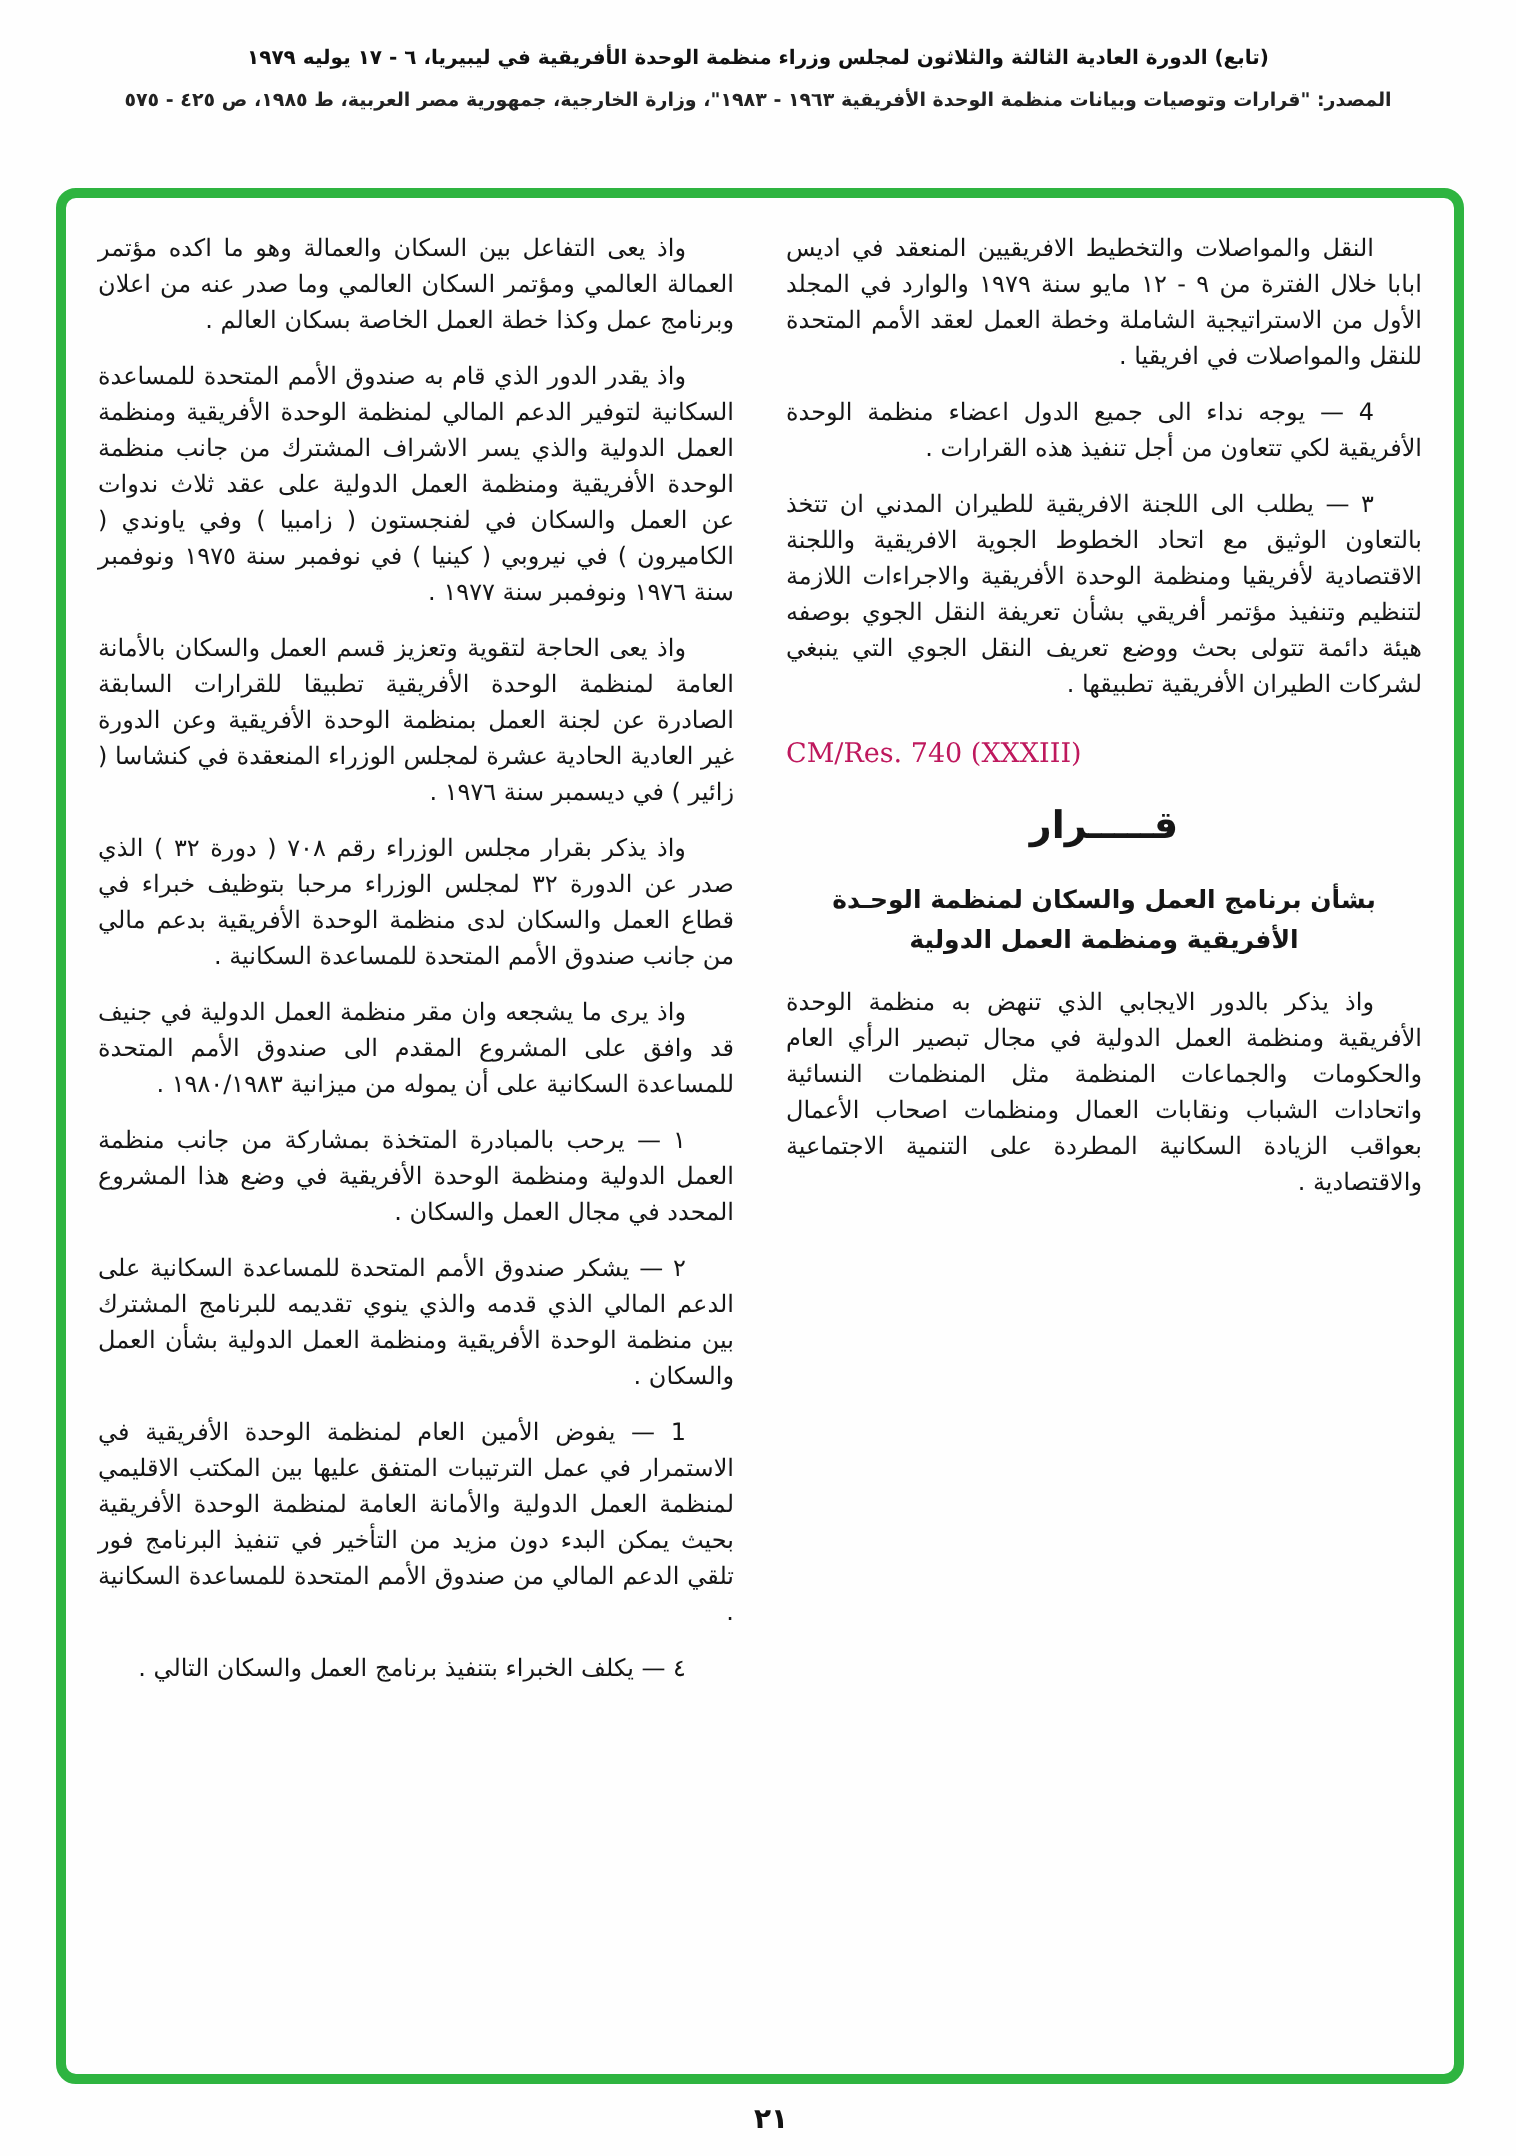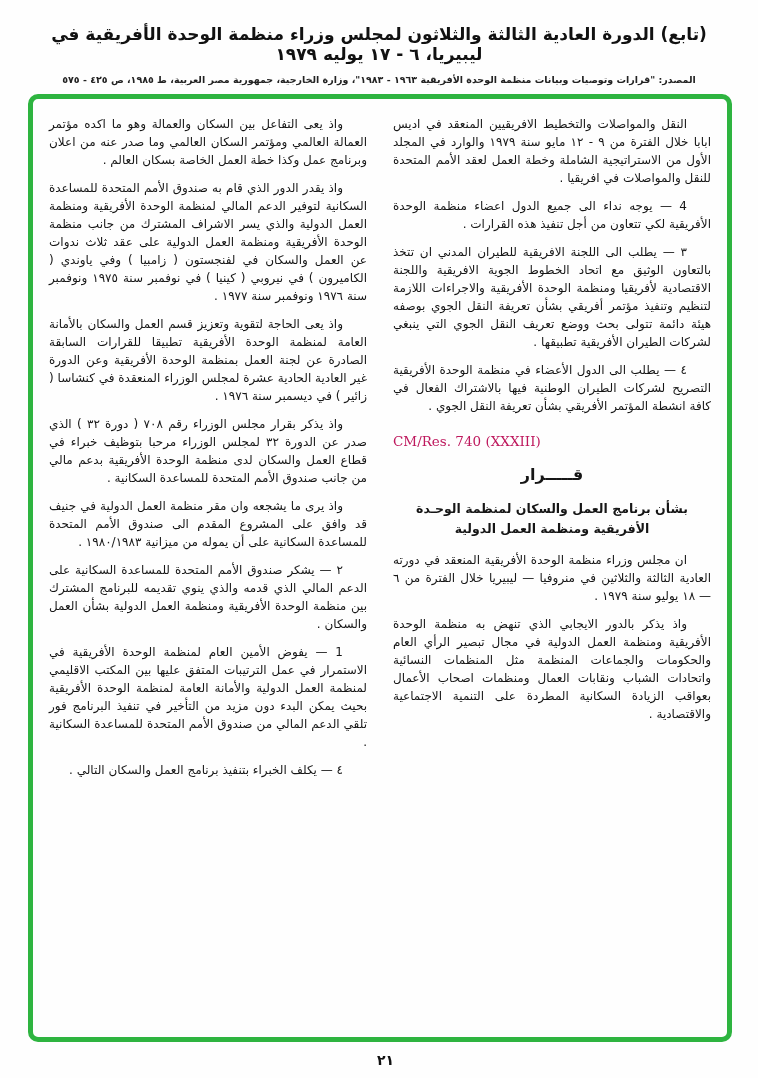--- a/index.html
+++ b/index.html
@@ -9,21 +9,21 @@
     font-family:"DejaVu Sans",sans-serif;
     position:relative;
     overflow:hidden;
     color:#1b1b1b;
   }
   .page-header{
     position:absolute;top:24px;left:20px;right:20px;
     text-align:center;direction:rtl;
   }
   .header-line1{
-    font-size:17px;font-weight:bold;color:#111;
+    font-size:10px;font-weight:bold;color:#111;
     letter-spacing:0.2px;
   }
   .header-line2{
     font-size:9.5px;font-weight:bold;color:#222;margin-top:10px;
   }
   .green-box{
     position:absolute;left:28px;top:94px;width:704px;height:948px;
     border:5px solid #2eb440;border-radius:10px;
     background:#fefefe;box-sizing:border-box;
     padding:16px 16px 8px 16px;
@@ -39,21 +39,21 @@
   .col p{
     margin:0 0 10px 0;text-indent:24px;
   }
   .res-id{
     direction:ltr;text-align:left;
     font-family:"DejaVu Serif",serif;
     font-size:13.5px;color:#be185d;
     margin:16px 0 12px 0;text-indent:0;
   }
   .res-title{
-    text-align:center;font-weight:bold;font-size:16px;
+    text-align:center;font-weight:bold;font-size:19px;
     margin:4px 0 10px 0;
   }
   .res-subtitle{
     text-align:center;font-weight:bold;font-size:12.5px;
     line-height:1.6;margin:12px 6px 12px 6px;
   }
   .bold-par{font-weight:normal;}
   .page-footer{
     position:absolute;bottom:10px;left:13px;right:0;
     text-align:center;font-weight:bold;font-size:14px;color:#111;
@@ -67,36 +67,35 @@
   <div class="header-line2">المصدر: "قرارات وتوصيات وبيانات منظمة الوحدة الأفريقية ١٩٦٣ - ١٩٨٣"، وزارة الخارجية، جمهورية مصر العربية، ط ١٩٨٥، ص ٤٢٥ - ٥٧٥</div>
 </div>
 
 <div class="green-box">
   <div class="columns">
 
     <div class="col">
       <p>النقل والمواصلات والتخطيط الافريقيين المنعقد في اديس ابابا خلال الفترة من ٩ - ١٢ مايو سنة ١٩٧٩ والوارد في المجلد الأول من الاستراتيجية الشاملة وخطة العمل لعقد الأمم المتحدة للنقل والمواصلات في افريقيا .</p>
       <p>4 — يوجه نداء الى جميع الدول اعضاء منظمة الوحدة الأفريقية لكي تتعاون من أجل تنفيذ هذه القرارات .</p>
       <p>٣ — يطلب الى اللجنة الافريقية للطيران المدني ان تتخذ بالتعاون الوثيق مع اتحاد الخطوط الجوية الافريقية واللجنة الاقتصادية لأفريقيا ومنظمة الوحدة الأفريقية والاجراءات اللازمة لتنظيم وتنفيذ مؤتمر أفريقي بشأن تعريفة النقل الجوي بوصفه هيئة دائمة تتولى بحث ووضع تعريف النقل الجوي التي ينبغي لشركات الطيران الأفريقية تطبيقها .</p>
-      <p>٤ — يطلب الى الدول الأعضاء في منظمة الوحدة الأفريقية التصريح لشركات الطيران الوطنية فيها بالاشتراك الفعال في كافة انشطة المؤتمر الأفريقي بشأن تعريفة النقل الجوي .</p>
 
       <div class="res-id">CM/Res. 740 (XXXIII)</div>
       <div class="res-title">قـــــرار</div>
       <div class="res-subtitle">بشأن برنامج العمل والسكان لمنظمة الوحـدة الأفريقية ومنظمة العمل الدولية</div>
 
-      <p>ان مجلس وزراء منظمة الوحدة الأفريقية المنعقد في دورته العادية الثالثة والثلاثين في منروفيا — ليبيريا خلال الفترة من ٦ — ١٨ يوليو سنة ١٩٧٩ .</p>
       <p>واذ يذكر بالدور الايجابي الذي تنهض به منظمة الوحدة الأفريقية ومنظمة العمل الدولية في مجال تبصير الرأي العام والحكومات والجماعات المنظمة مثل المنظمات النسائية واتحادات الشباب ونقابات العمال ومنظمات اصحاب الأعمال بعواقب الزيادة السكانية المطردة على التنمية الاجتماعية والاقتصادية .</p>
     </div>
 
     <div class="col">
       <p>واذ يعى التفاعل بين السكان والعمالة وهو ما اكده مؤتمر العمالة العالمي ومؤتمر السكان العالمي وما صدر عنه من اعلان وبرنامج عمل وكذا خطة العمل الخاصة بسكان العالم .</p>
       <p>واذ يقدر الدور الذي قام به صندوق الأمم المتحدة للمساعدة السكانية لتوفير الدعم المالي لمنظمة الوحدة الأفريقية ومنظمة العمل الدولية والذي يسر الاشراف المشترك من جانب منظمة الوحدة الأفريقية ومنظمة العمل الدولية على عقد ثلاث ندوات عن العمل والسكان في لفنجستون ( زامبيا ) وفي ياوندي ( الكاميرون ) في نيروبي ( كينيا ) في نوفمبر سنة ١٩٧٥ ونوفمبر سنة ١٩٧٦ ونوفمبر سنة ١٩٧٧ .</p>
       <p>واذ يعى الحاجة لتقوية وتعزيز قسم العمل والسكان بالأمانة العامة لمنظمة الوحدة الأفريقية تطبيقا للقرارات السابقة الصادرة عن لجنة العمل بمنظمة الوحدة الأفريقية وعن الدورة غير العادية الحادية عشرة لمجلس الوزراء المنعقدة في كنشاسا ( زائير ) في ديسمبر سنة ١٩٧٦ .</p>
       <p>واذ يذكر بقرار مجلس الوزراء رقم ٧٠٨ ( دورة ٣٢ ) الذي صدر عن الدورة ٣٢ لمجلس الوزراء مرحبا بتوظيف خبراء في قطاع العمل والسكان لدى منظمة الوحدة الأفريقية بدعم مالي من جانب صندوق الأمم المتحدة للمساعدة السكانية .</p>
       <p>واذ يرى ما يشجعه وان مقر منظمة العمل الدولية في جنيف قد وافق على المشروع المقدم الى صندوق الأمم المتحدة للمساعدة السكانية على أن يموله من ميزانية ١٩٨٠/١٩٨٣ .</p>
+      <p>١ — يرحب بالمبادرة المتخذة بمشاركة من جانب منظمة العمل الدولية ومنظمة الوحدة الأفريقية في وضع هذا المشروع المحدد في مجال العمل والسكان .</p>
       <p>٢ — يشكر صندوق الأمم المتحدة للمساعدة السكانية على الدعم المالي الذي قدمه والذي ينوي تقديمه للبرنامج المشترك بين منظمة الوحدة الأفريقية ومنظمة العمل الدولية بشأن العمل والسكان .</p>
       <p>1 — يفوض الأمين العام لمنظمة الوحدة الأفريقية في الاستمرار في عمل الترتيبات المتفق عليها بين المكتب الاقليمي لمنظمة العمل الدولية والأمانة العامة لمنظمة الوحدة الأفريقية بحيث يمكن البدء دون مزيد من التأخير في تنفيذ البرنامج فور تلقي الدعم المالي من صندوق الأمم المتحدة للمساعدة السكانية .</p>
       <p class="bold-par">٤ — يكلف الخبراء بتنفيذ برنامج العمل والسكان التالي .</p>
     </div>
 
   </div>
 </div>
 
 <div class="page-footer">٢١</div>
 

